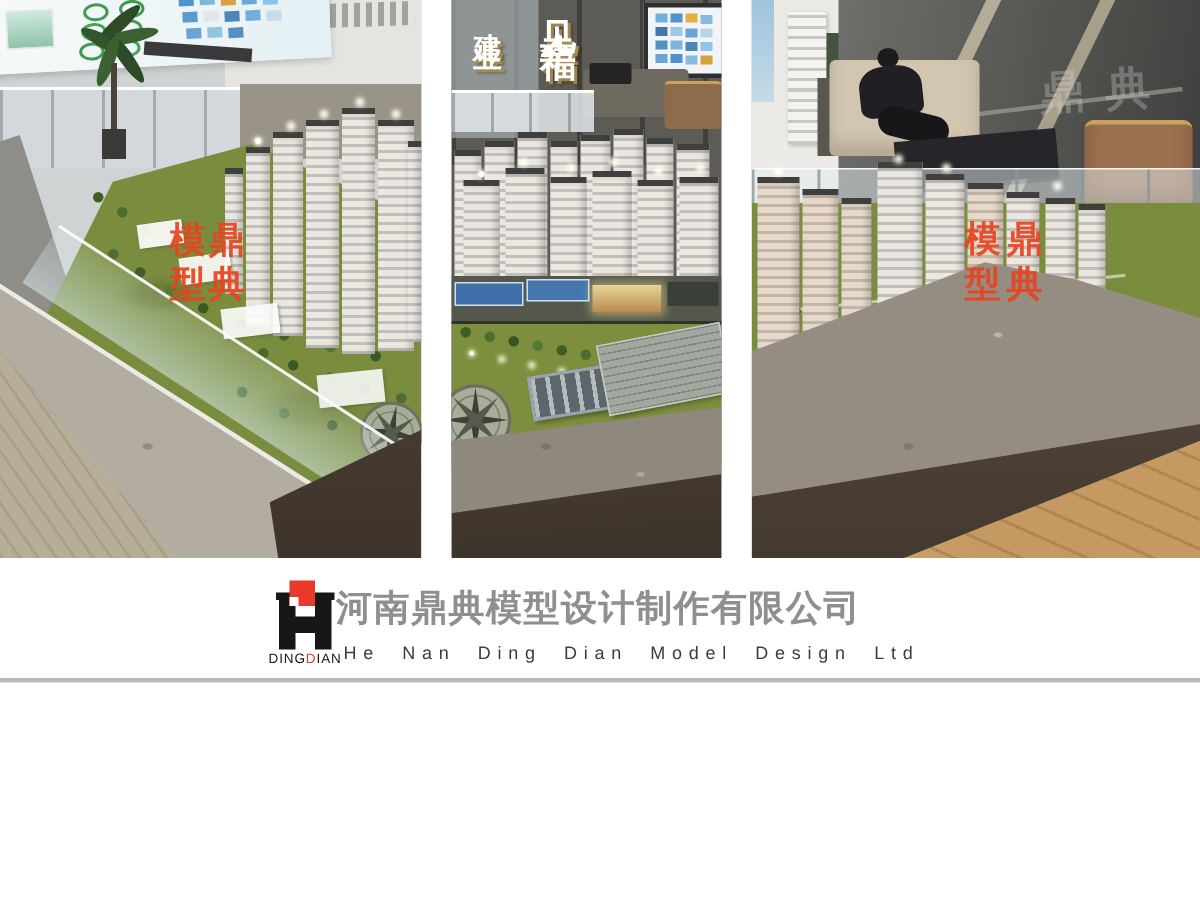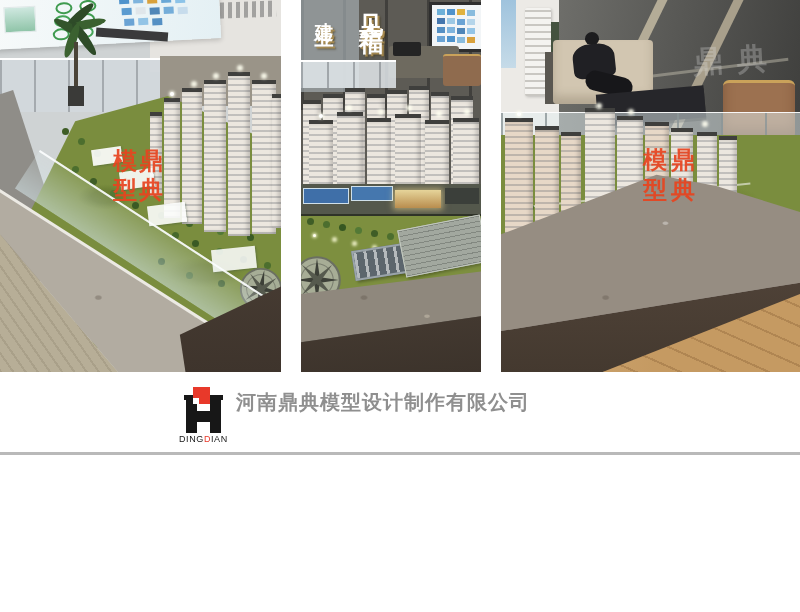--- a/index.html
+++ b/index.html
@@ -22,21 +22,21 @@
          font-family:"Liberation Serif",serif;
          text-shadow:2px 2px 0 rgba(170,140,80,.9),3px 3px 2px rgba(60,50,20,.55);}
   .marble-speck{background-image:
      radial-gradient(4px 3px at 20% 30%,rgba(255,255,255,.45) 40%,transparent 70%),
      radial-gradient(5px 3px at 55% 60%,rgba(255,255,255,.35) 40%,transparent 70%),
      radial-gradient(4px 3px at 80% 25%,rgba(240,230,210,.4) 40%,transparent 70%),
      radial-gradient(6px 4px at 35% 80%,rgba(90,80,70,.35) 40%,transparent 70%),
      radial-gradient(5px 3px at 70% 85%,rgba(230,220,200,.35) 40%,transparent 70%);}
   
   .cn-name{position:absolute;left:224px;top:389px;width:560px;font-family:Liberation Sans, sans-serif;
-           font-weight:bold;font-size:20px;letter-spacing:1px;color:#8f8f8f;white-space:nowrap;margin-left:12px;}
+           font-weight:bold;font-size:24px;letter-spacing:1px;color:#8f8f8f;white-space:nowrap;}
   .en-name{position:absolute;left:229px;top:428px;font-size:12px;letter-spacing:4.5px;word-spacing:7px;
            color:#3c3c3c;white-space:nowrap;}
   .logo-word{position:absolute;left:179px;top:434px;font-size:9px;font-weight:normal;letter-spacing:.6px;color:#171717;}
   .logo-word .red{color:#e8392a;}
   .divider{position:absolute;left:0;top:452px;width:800px;height:3px;background:#b9b9b9;}
 </style>
 </head>
 <body>
 
 <div class="canvas">
@@ -230,15 +230,16 @@
     <span class="ab" style="left:24px;top:8px;width:15px;height:5px;background:#171717;"></span>
     <span class="ab" style="left:2px;top:10px;width:11px;height:36px;background:#171717;"></span>
     <span class="ab" style="left:26px;top:10px;width:11px;height:36px;background:#171717;"></span>
     <span class="ab" style="left:10px;top:24px;width:20px;height:11px;background:#171717;"></span>
     <span class="ab" style="left:9px;top:0;width:17px;height:17px;background:#e8392a;"></span>
     <span class="ab" style="left:9px;top:11px;width:6px;height:6px;background:#ffffff;"></span>
   </div>
   <div class="logo-word"><span>DING</span><span class="red">D</span><span>IAN</span></div>
 
   <div class="cn-name">河南鼎典模型设计制作有限公司</div>
+  <div class="en-name">He Nan Ding Dian Model Design Ltd</div>
   <div class="divider"></div>
 
 </div>
 
 </body></html>

